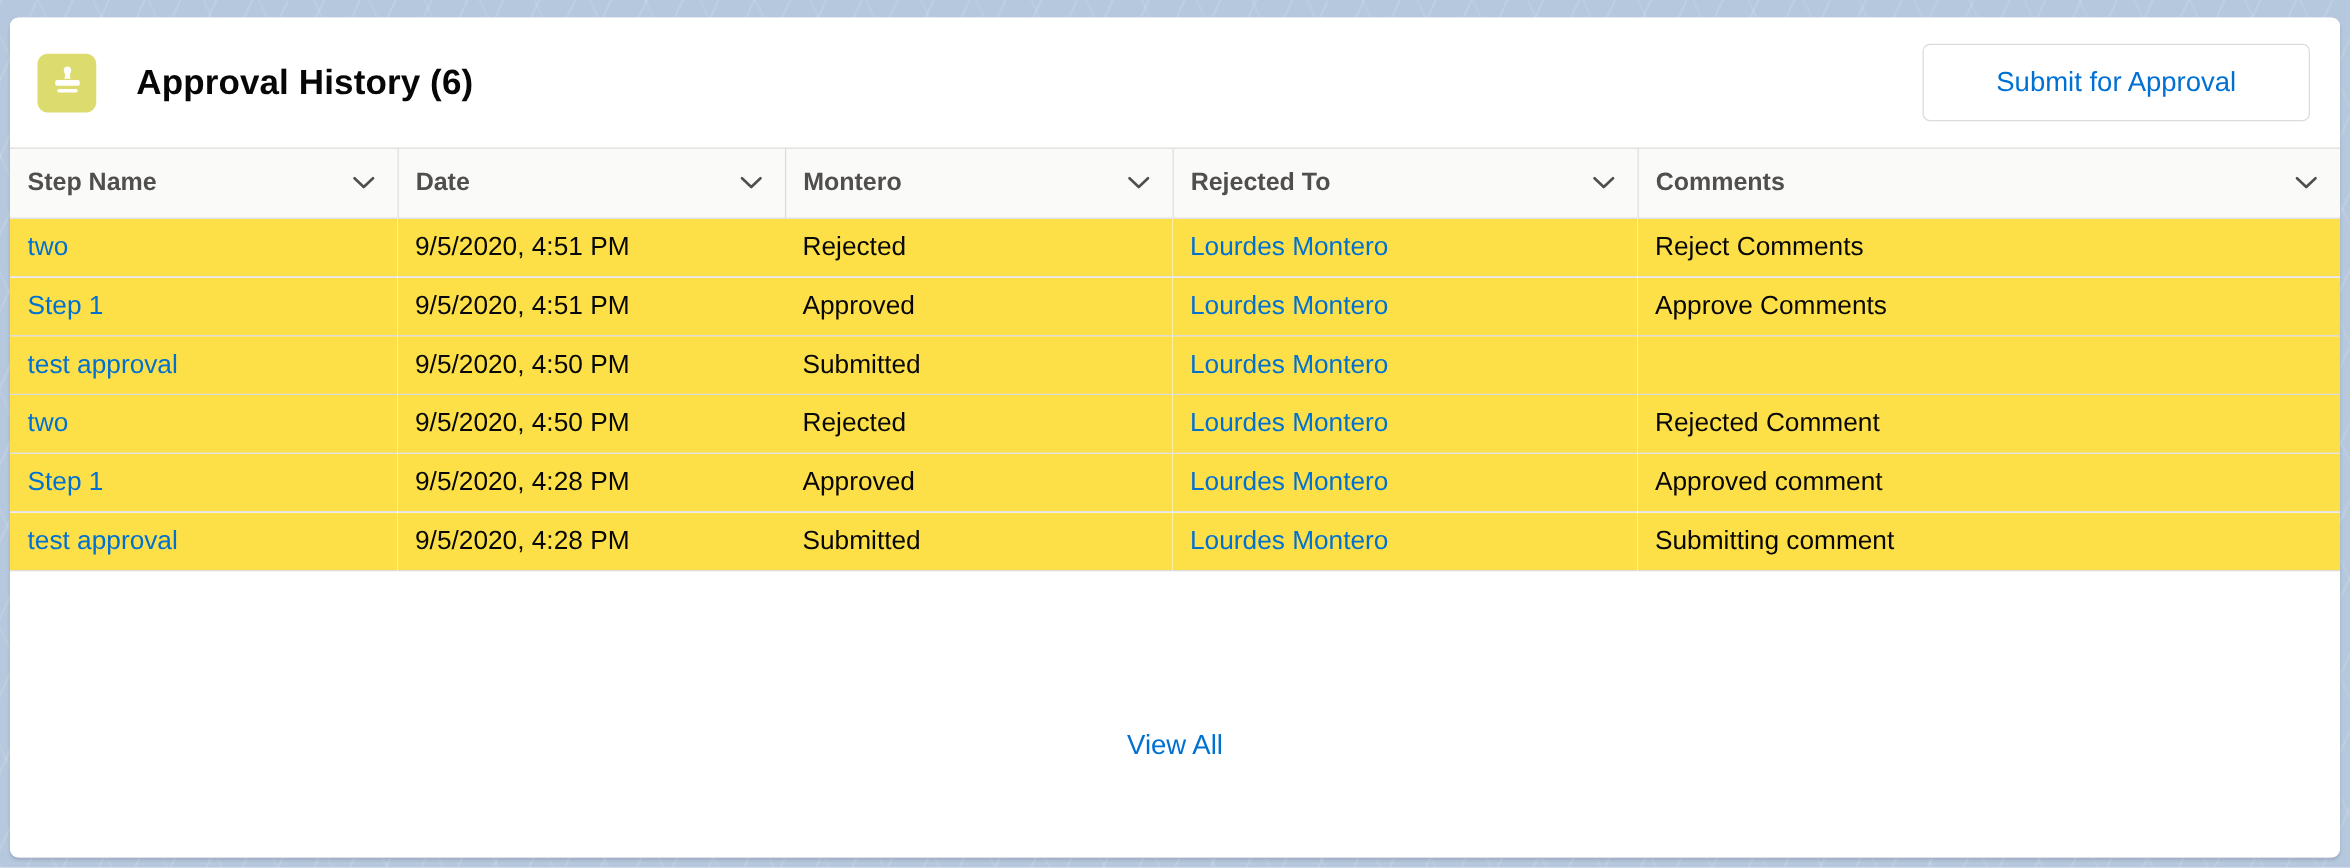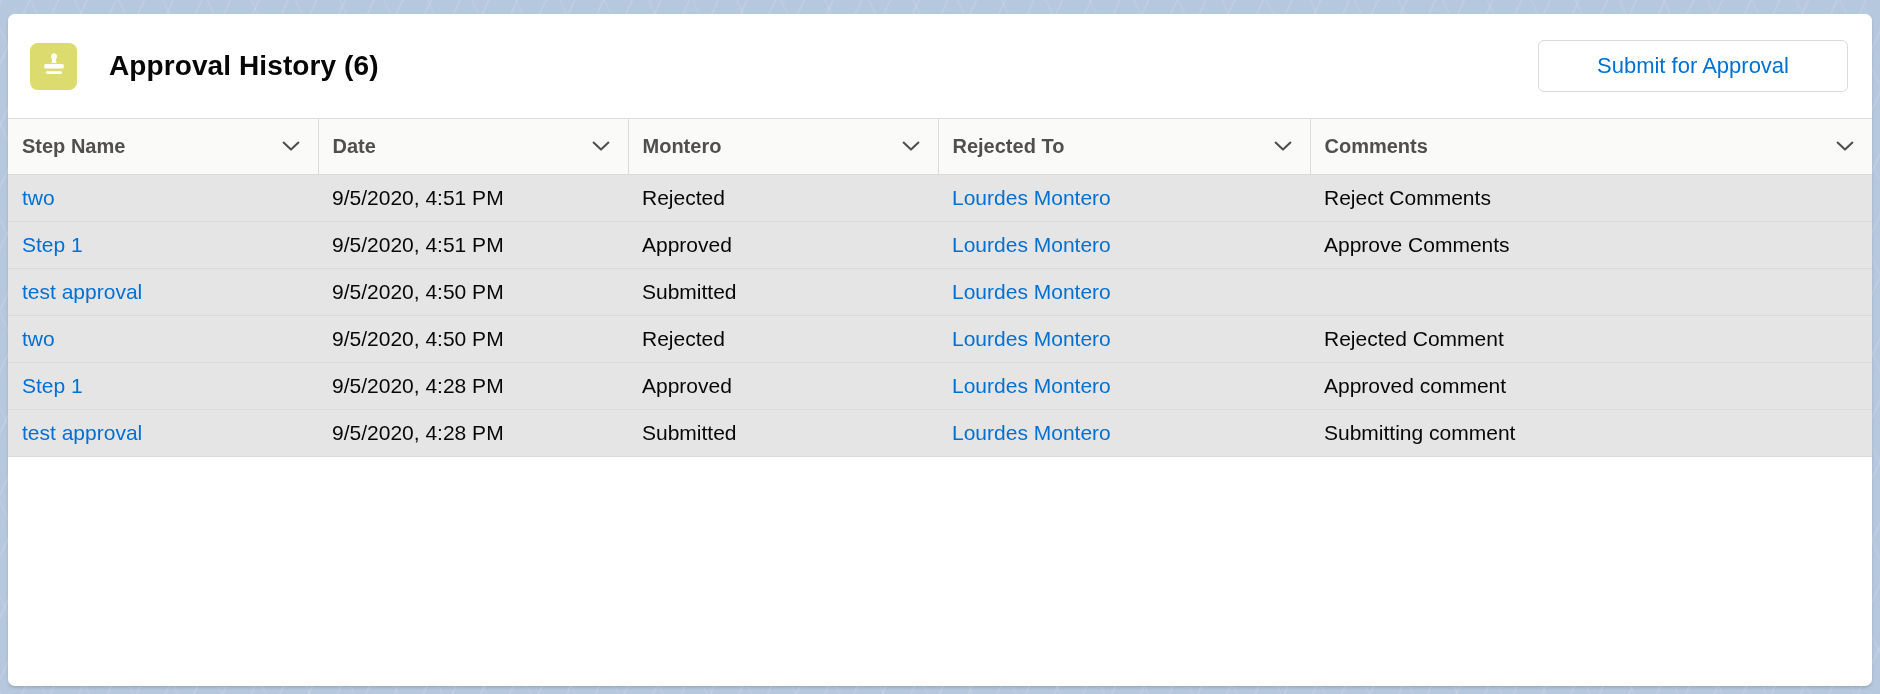--- a/index.html
+++ b/index.html
@@ -79,21 +79,21 @@
     font-size: 28px;
     font-weight: bold;
     color: #080707;
     letter-spacing: 0.1px;
     white-space: nowrap;
   }
 
   .header-spacer { flex: 1 1 auto; }
 
   .header-button {
-    height: 52px;
+    height: 62px;
     min-width: 310px;
     padding: 0 28px;
     border: 1px solid #dddbda;
     border-radius: 6px;
     background: #ffffff;
     color: #0070d2;
     font-family: "Liberation Sans", sans-serif;
     font-size: 22px;
     line-height: 50px;
     text-align: center;
@@ -151,21 +151,21 @@
     width: 22px;
     height: 22px;
     display: flex;
     align-items: center;
     justify-content: center;
     cursor: pointer;
   }
 
   table.history tbody tr {
     border-bottom: 1px solid #dddbda;
-    background: #e5e5e5;
+    background: #fde047;
   }
 
   table.history td {
     height: 47px;
     font-size: 21px;
     color: #080707;
     padding: 0 16px 0 14px;
     vertical-align: middle;
     white-space: nowrap;
     overflow: hidden;
@@ -343,14 +343,17 @@
             <td class="cell-link"><a class="row-link" href="#">test approval</a></td>
             <td>9/5/2020, 4:28 PM</td>
             <td>Submitted</td>
             <td class="cell-link"><a class="row-link" href="#">Lourdes Montero</a></td>
             <td>Submitting comment</td>
           </tr>
         </tbody>
     </table>
   </div>
 
+  <div class="card-footer">
+    <a class="view-all" href="#">View All</a>
+  </div>
 
 </div>
 
 </body></html>

